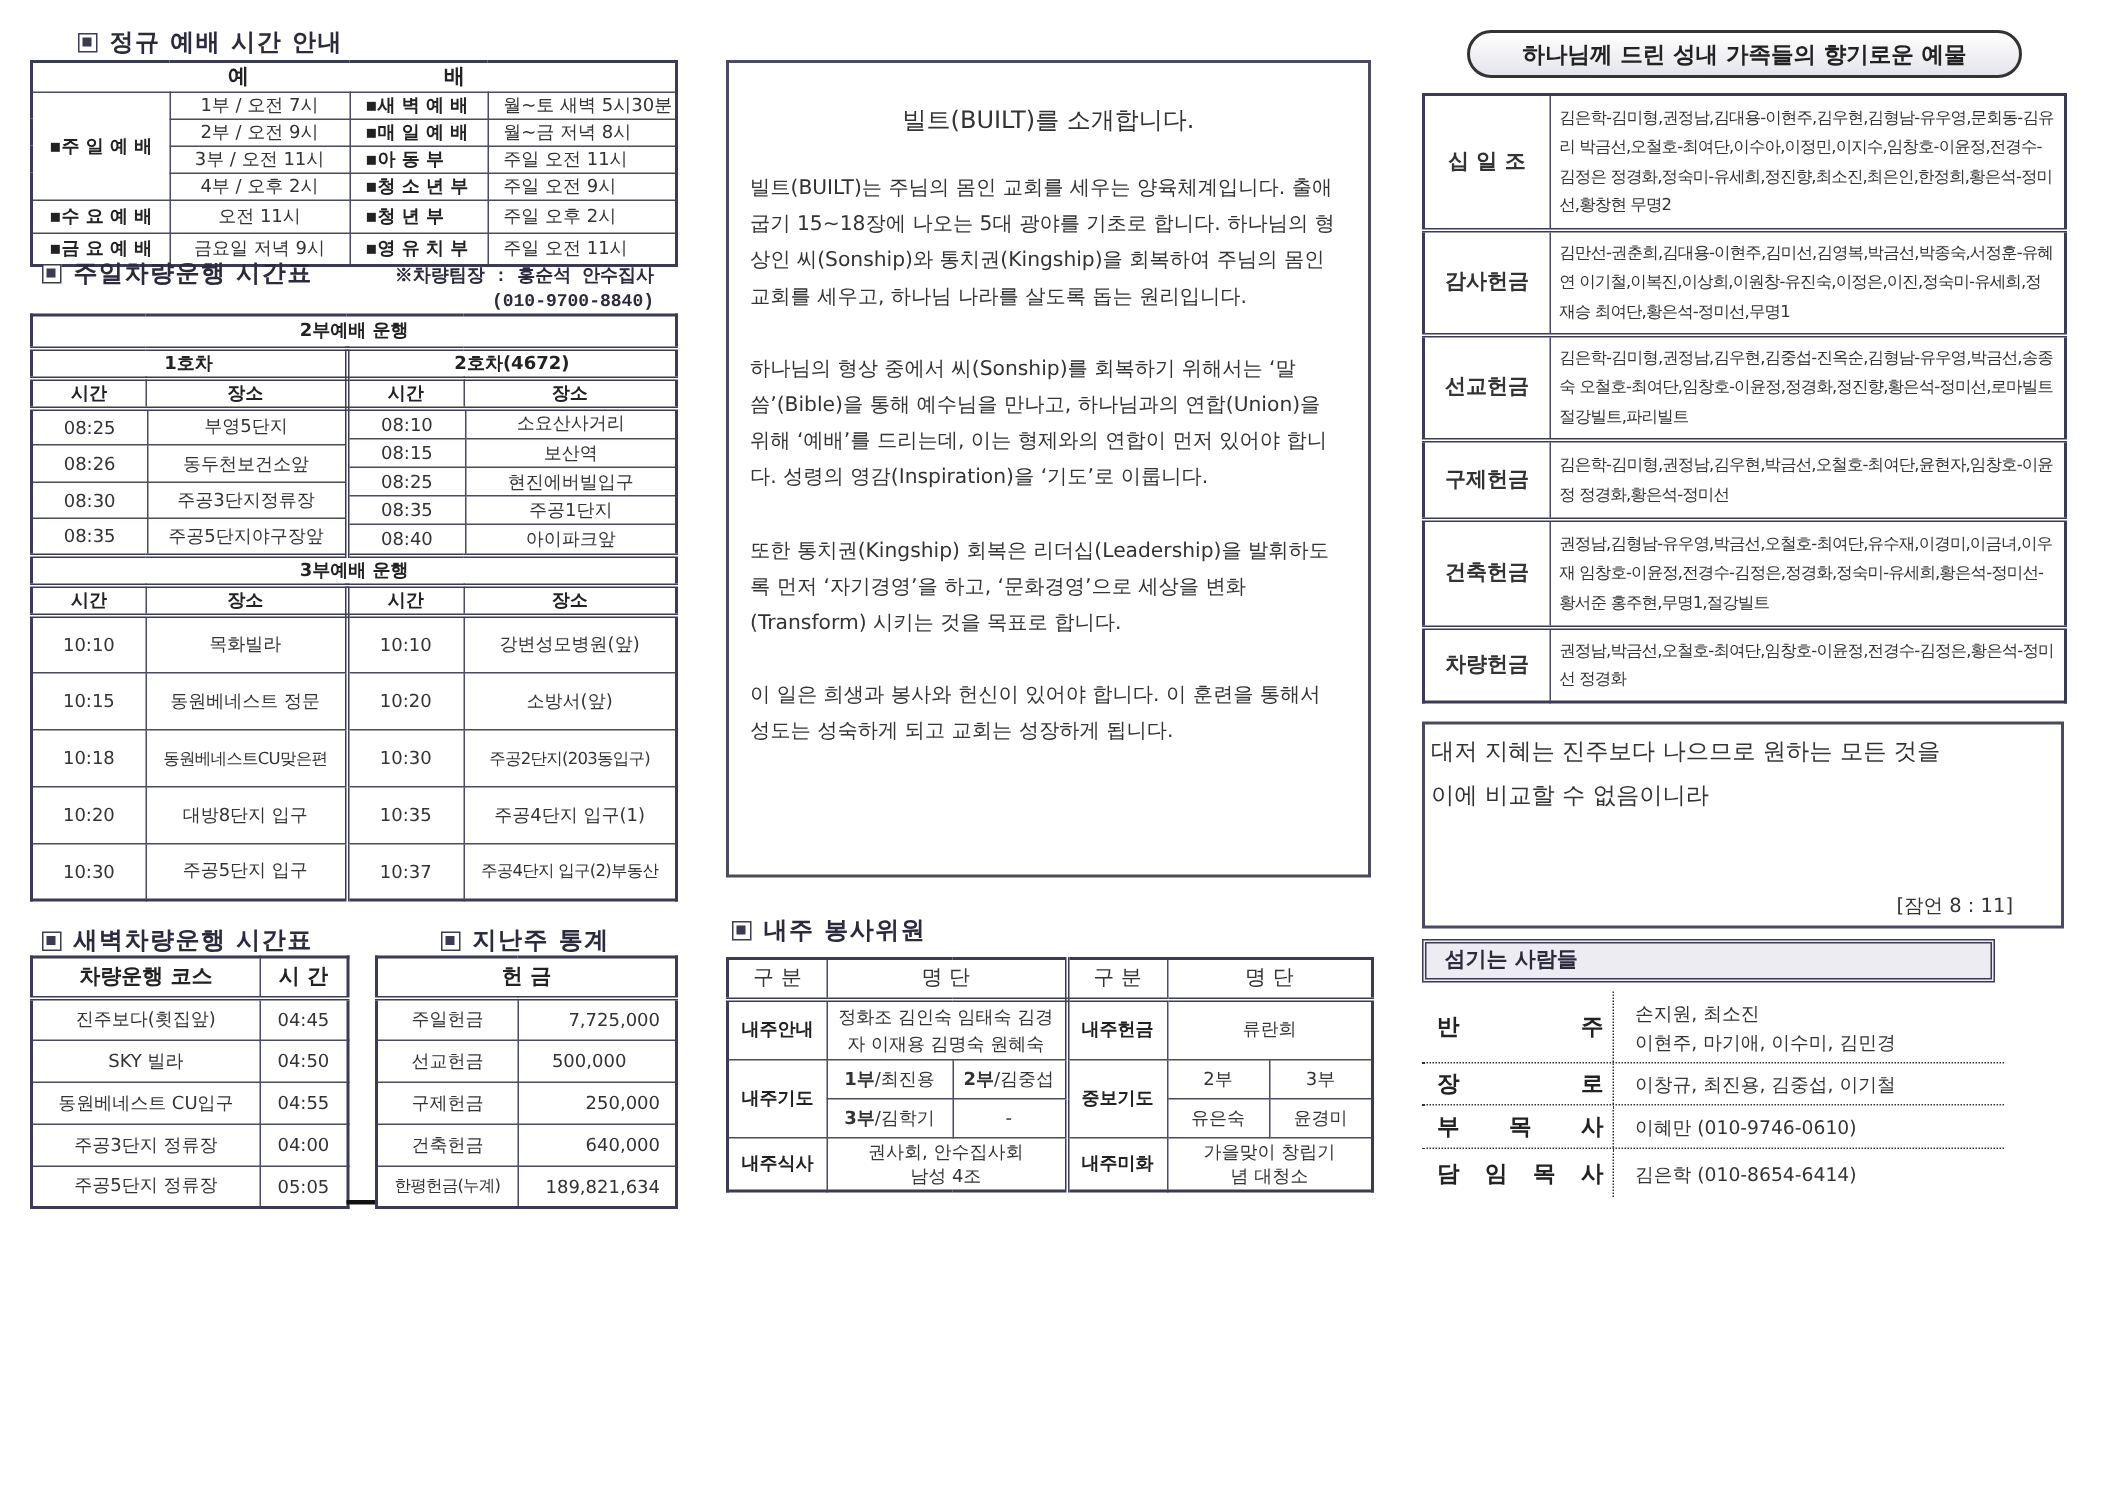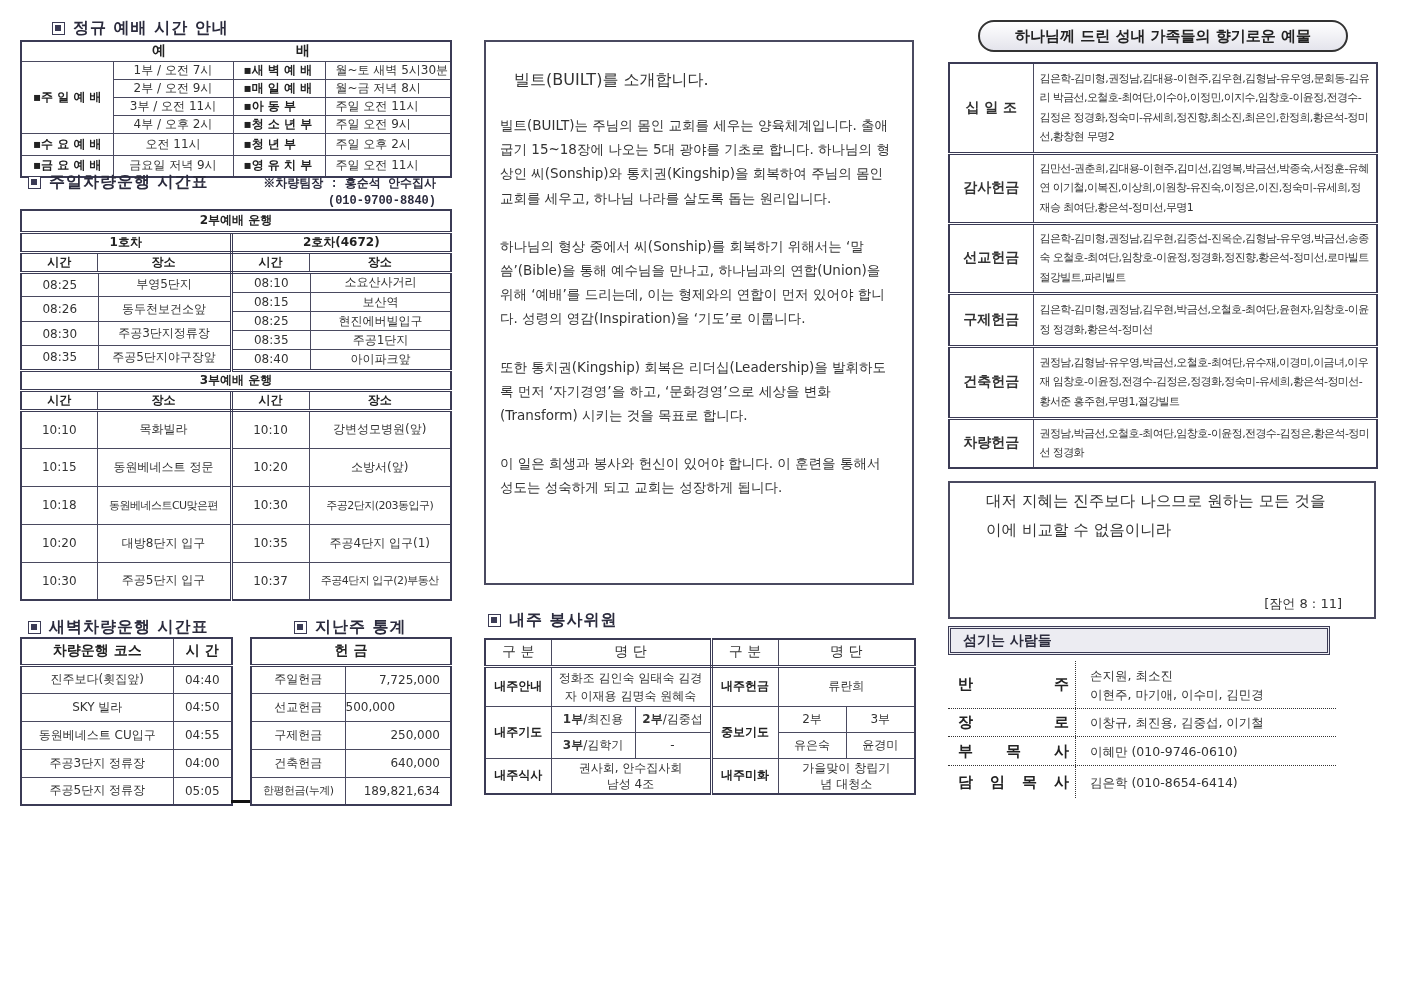--- a/index.html
+++ b/index.html
@@ -28,35 +28,35 @@
     .left-lbl { text-align: left; padding-left: 10px; }
 
     
     #worship td { font-size: 12px; height: 16.5px; }
     #worship .head { font-size: 14px; letter-spacing: 10px; height: 20px; }
 
     
     #bus td { font-size: 12px; }
 
     .panel-box { position: absolute; border: 2px solid #4a4a60; background: #fff; }
-    .built-title { text-align: left; font-size: 16px; color: #333; margin-top: 28px; padding-left: 28px; }
+    .built-title { text-align: center; font-size: 16px; color: #333; margin-top: 28px; }
     .built-body { font-size: 13.5px; line-height: 24.2px; padding: 0 14px; margin-top: 22px; color: #333; }
     .built-body p { margin-bottom: 24px; }
 
     .offering-title {
       position: absolute; left: 978px; top: 20px; width: 370px; height: 32px;
       border: 2px solid #333; border-radius: 16px;
       background: linear-gradient(#ffffff, #e4e4ec);
       font-weight: bold; font-size: 15px; text-align: center; line-height: 28px; color: #222;
     }
     #offering td.lbl { font-weight: bold; font-size: 14px; }
     #offering td.names { text-align: left; padding: 4px 6px; font-size: 11px; line-height: 19.5px; letter-spacing: -0.6px; }
 
     .verse-title { font-size: 16px; font-weight: bold; color: #333; margin: 20px 0 0 36px; }
-    .verse-text { font-size: 15.5px; color: #333; margin-left: 36px; line-height: 29px; margin-top: 4px; }
+    .verse-text { font-size: 15.5px; color: #333; margin-left: 4px; line-height: 29px; margin-top: 4px; }
     .verse-ref { font-size: 13px; color: #333; position: absolute; right: 32px; bottom: 4px; }
 
     .servants-title {
       position: absolute; left: 948px; top: 626px; width: 382px; height: 29px;
       border: 3px double #3b3b55; background: #ececf2;
       font-weight: bold; font-size: 14px; padding-left: 12px; line-height: 22px; color: #2b2b3d;
     }
     .servant-row { position: absolute; left: 948px; width: 388px; display: flex; border-bottom: 1px dotted #333; }
     .servant-row:last-child { border-bottom: none; }
     .servant-lbl { width: 128px; font-weight: bold; font-size: 15px; color: #222; display: flex; justify-content: space-between; align-items: center; padding: 0 6px 0 10px; border-right: 1px dotted #333; }
@@ -258,21 +258,21 @@
       <col style="width:152px">
       <col style="width:59px">
     </colgroup>
   <tbody>
       <tr style="height:27px">
     <td class="bold-cell dbl-bottom" style="font-size:14px">차량운행 코스</td>
     <td class="bold-cell dbl-bottom" style="font-size:14px">시 간</td>
   </tr>
   <tr style="height:28px">
         <td>진주보다(횟집앞)</td>
-        <td>04:40</td>
+        <td>04:45</td>
       </tr>
   <tr style="height:28px">
         <td>SKY 빌라</td>
         <td>04:50</td>
       </tr>
   <tr style="height:28px">
         <td>동원베네스트 CU입구</td>
         <td>04:55</td>
       </tr>
   <tr style="height:28px">
@@ -299,21 +299,21 @@
   <tbody>
       <tr style="height:27px">
         <td colspan="2" class="bold-cell dbl-bottom" style="font-size:14px">헌   금</td>
       </tr>
   <tr style="height:28px">
         <td>주일헌금</td>
         <td style="text-align:right;padding-right:10px">7,725,000</td>
       </tr>
   <tr style="height:28px">
         <td>선교헌금</td>
-        <td style="text-align:left;padding-right:10px">500,000</td>
+        <td style="text-align:center;padding-right:10px">500,000</td>
       </tr>
   <tr style="height:28px">
         <td>구제헌금</td>
         <td style="text-align:right;padding-right:10px">250,000</td>
       </tr>
   <tr style="height:28px">
         <td>건축헌금</td>
         <td style="text-align:right;padding-right:10px">640,000</td>
       </tr>
   <tr style="height:28px">

